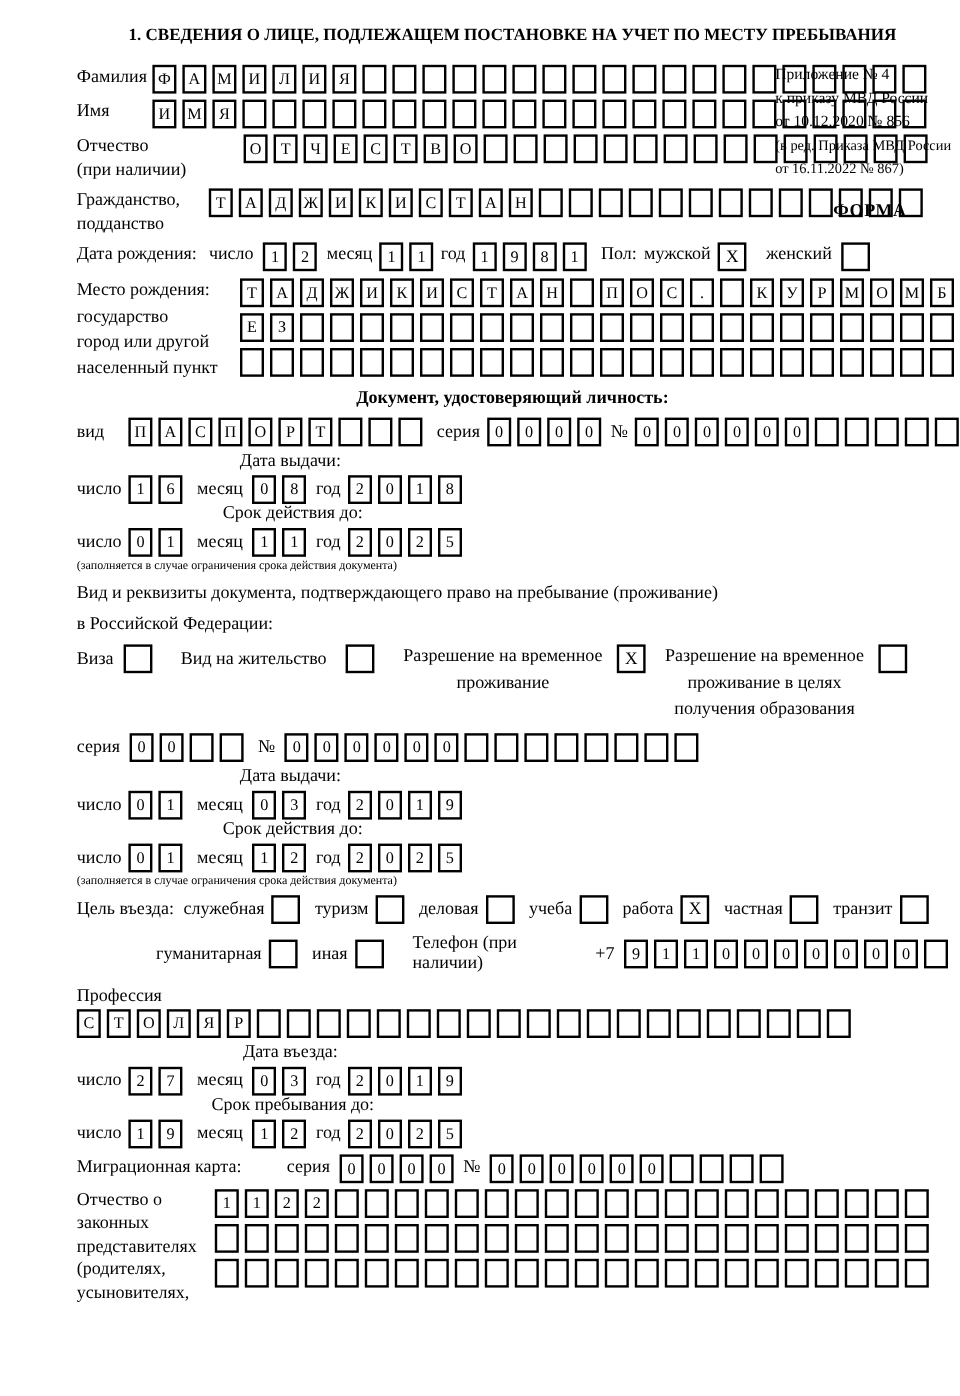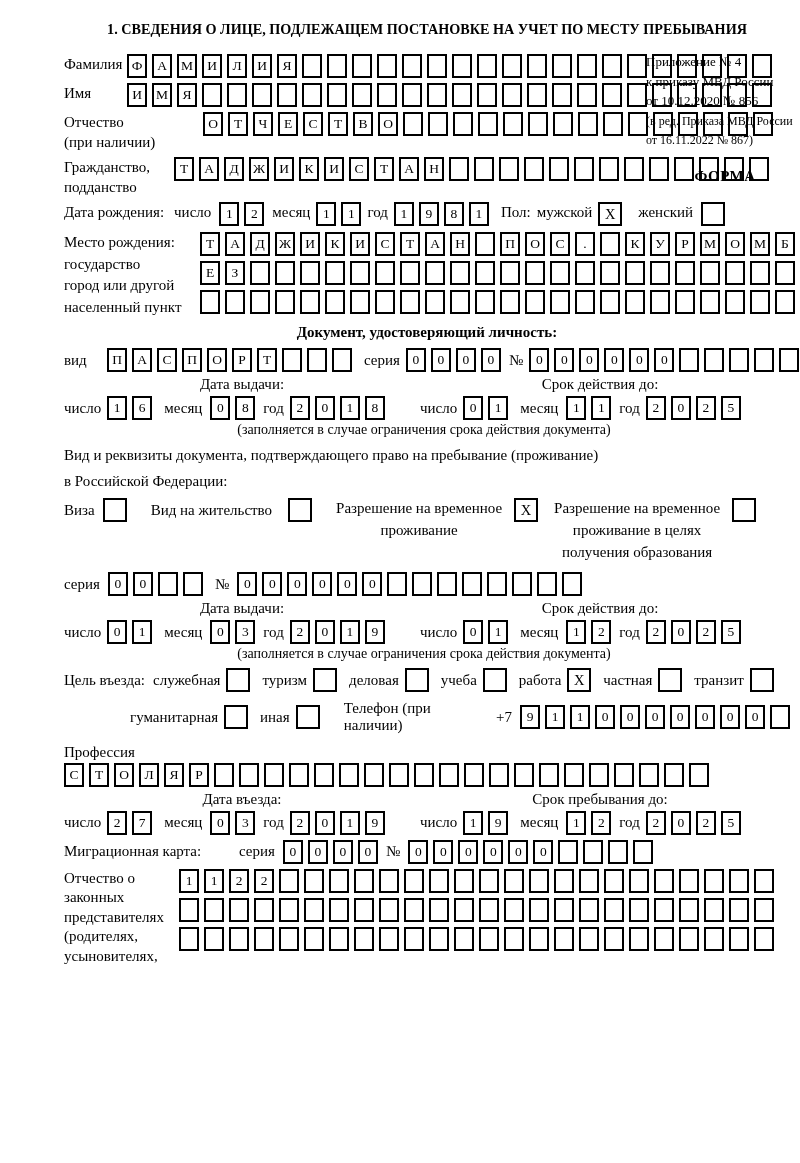--- a/index.html
+++ b/index.html
@@ -44,27 +44,27 @@
   .w-fam{width:63px;}
   .w-pat{width:139px;}
   .w-cit{width:110px;}
   .w-bp{width:136px;}
   .gap8{margin-left:8px;}  .gap6{margin-left:6px;}  .gap12{margin-left:12px;}
   .gap16{margin-left:16px;}  .gap24{margin-left:24px;}
   .mr6{margin-right:6px;}  .mr8{margin-right:8px;}  .mr10{margin-right:10px;}
   .stack{display:flex;flex-direction:column;gap:5px;}
   .center-b{font-weight:bold;text-align:center;margin:6px 0 7px;}
   
-  .dgpair{display:flex;margin-bottom:2px;}
+  .dgpair{display:flex;margin-bottom:2px;flex-direction:column;}
   .dg{flex:none;}
   .dg-left{width:356px;}
   .dg-right{width:360px;}
   .dg-head{text-align:center;margin-bottom:3px;}
   .dg-line{display:flex;align-items:center;}
-  .note{font-size:14px;text-align:center;padding-right:6px;margin:1px 0 6px;}
+  .note{font-size:10px;text-align:left;padding-right:6px;margin:1px 0 6px;}
   .intro{margin:3px 0 2px;line-height:1.5;}
   
   .permits{display:flex;align-items:flex-start;margin:6px 0 9px;}
   .permits .opt{display:flex;align-items:flex-start;}
   .permits .multiline{text-align:center;line-height:1.45;}
   .opt-lbl{line-height:24px;}
   
   .purpose{display:flex;align-items:center;margin-bottom:8px;flex-wrap:nowrap;}
   .purpose .plbl{margin:0 6px 0 12px;}
   .purpose .plbl.first{margin-left:8px;}

